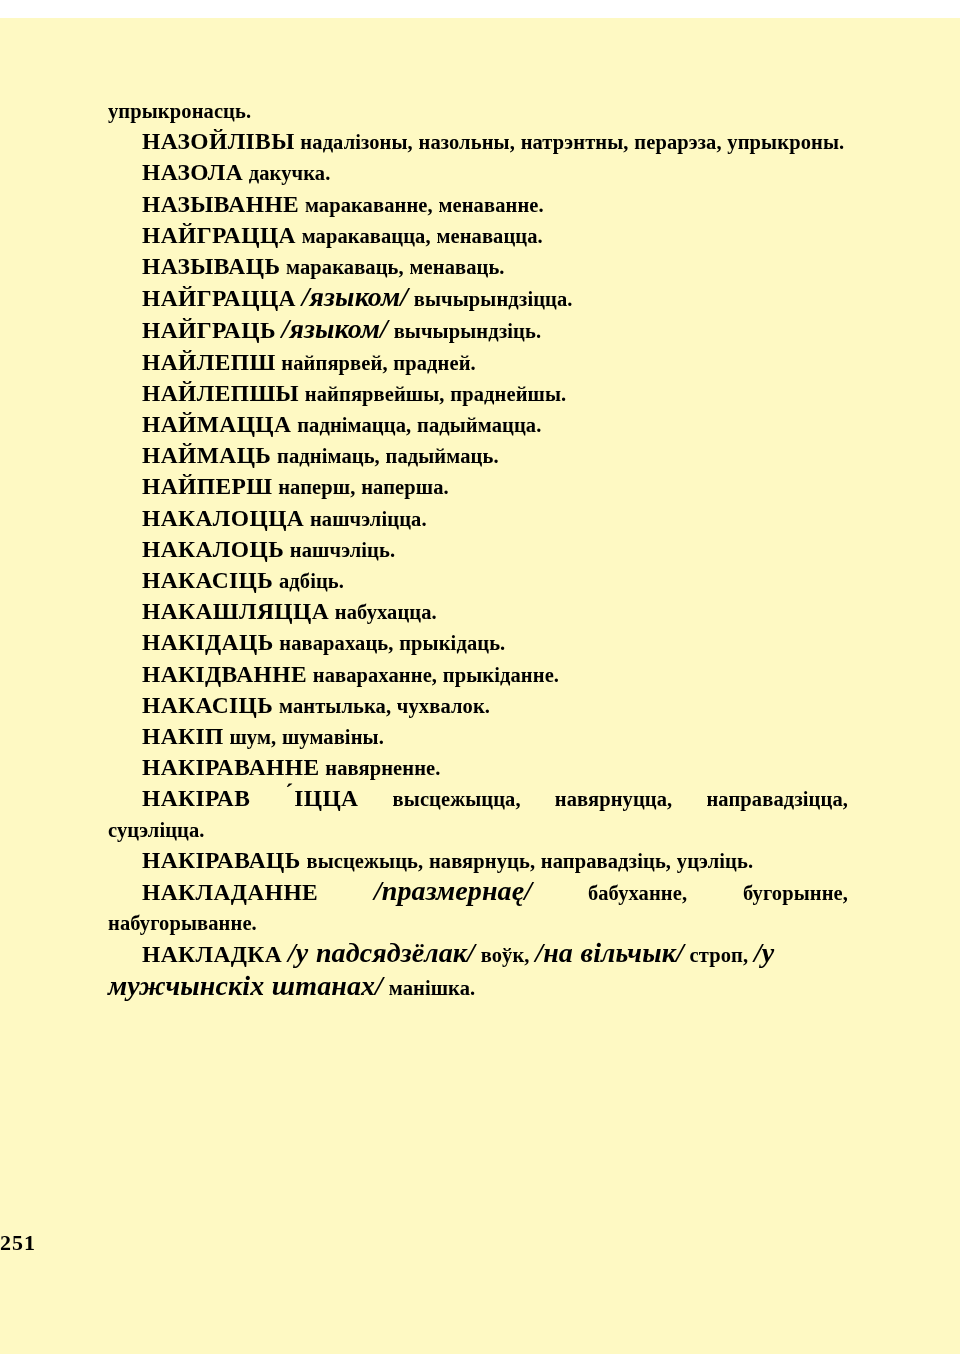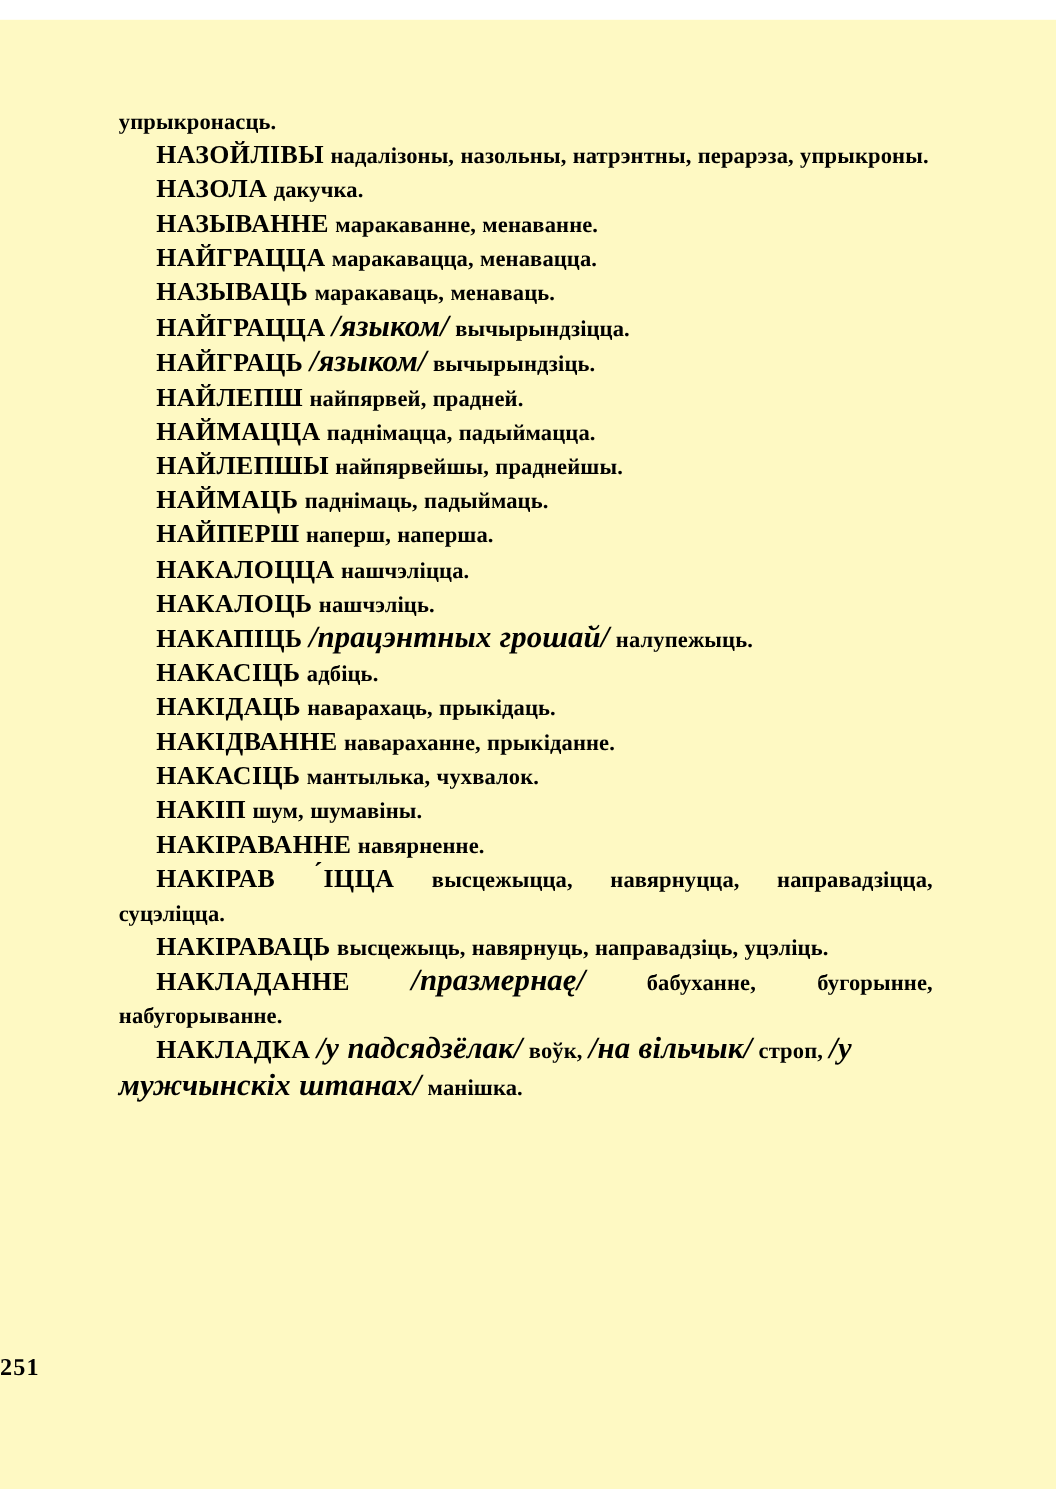--- a/index.html
+++ b/index.html
@@ -118,55 +118,55 @@
 
     <p class="entry">
       <span class="hw">НАЙГРАЦЬ</span><span>&nbsp;</span><span class="note">/языком/</span><span class="syn"> вычырындзіць.</span>
     </p>
 
     <p class="entry">
       <span class="hw">НАЙЛЕПШ</span><span class="syn"> найпярвей, прадней.</span>
     </p>
 
     <p class="entry">
+      <span class="hw">НАЙЛЕПШЫ</span><span class="syn"> найпярвейшы, праднейшы.</span>
+    </p>
+
+    <p class="entry">
       <span class="hw">НАЙМАЦЦА</span><span class="syn"> паднімацца, падыймацца.</span>
     </p>
 
     <p class="entry">
-      <span class="hw">НАЙЛЕПШЫ</span><span class="syn"> найпярвейшы, праднейшы.</span>
-    </p>
-
-    <p class="entry">
       <span class="hw">НАЙМАЦЬ</span><span class="syn"> паднімаць, падыймаць.</span>
     </p>
 
 
     <p class="entry">
       <span class="hw">НАЙПЕРШ</span><span class="syn"> наперш, наперша.</span>
     </p>
 
     <p class="entry">
       <span class="hw">НАКАЛОЦЦА</span><span class="syn"> нашчэліцца.</span>
     </p>
 
     <p class="entry">
       <span class="hw">НАКАЛОЦЬ</span><span class="syn"> нашчэліць.</span>
     </p>
 
 
-    <p class="entry">
-      <span class="hw">НАКАПІЦЬ</span><span>&nbsp;</span><span class="note">/працэнтных грошай/</span><span class="syn"> налупежыць.</span>
-    </p>
 
 
 
     <p class="entry">
       <span class="hw">НАКАСІЦЬ</span><span class="syn"> адбіць.</span>
     </p>
 
+    <p class="entry">
+      <span class="hw">НАКАШЛЯЦЦА</span><span class="syn"> набухацца.</span>
+    </p>
 
     <p class="entry">
       <span class="hw">НАКІДАЦЬ</span><span class="syn"> наварахаць, прыкідаць.</span>
     </p>
 
     <p class="entry">
       <span class="hw">НАКІДВАННЕ</span><span class="syn"> наварaханне, прыкіданне.</span>
     </p>
 
     <p class="entry">

